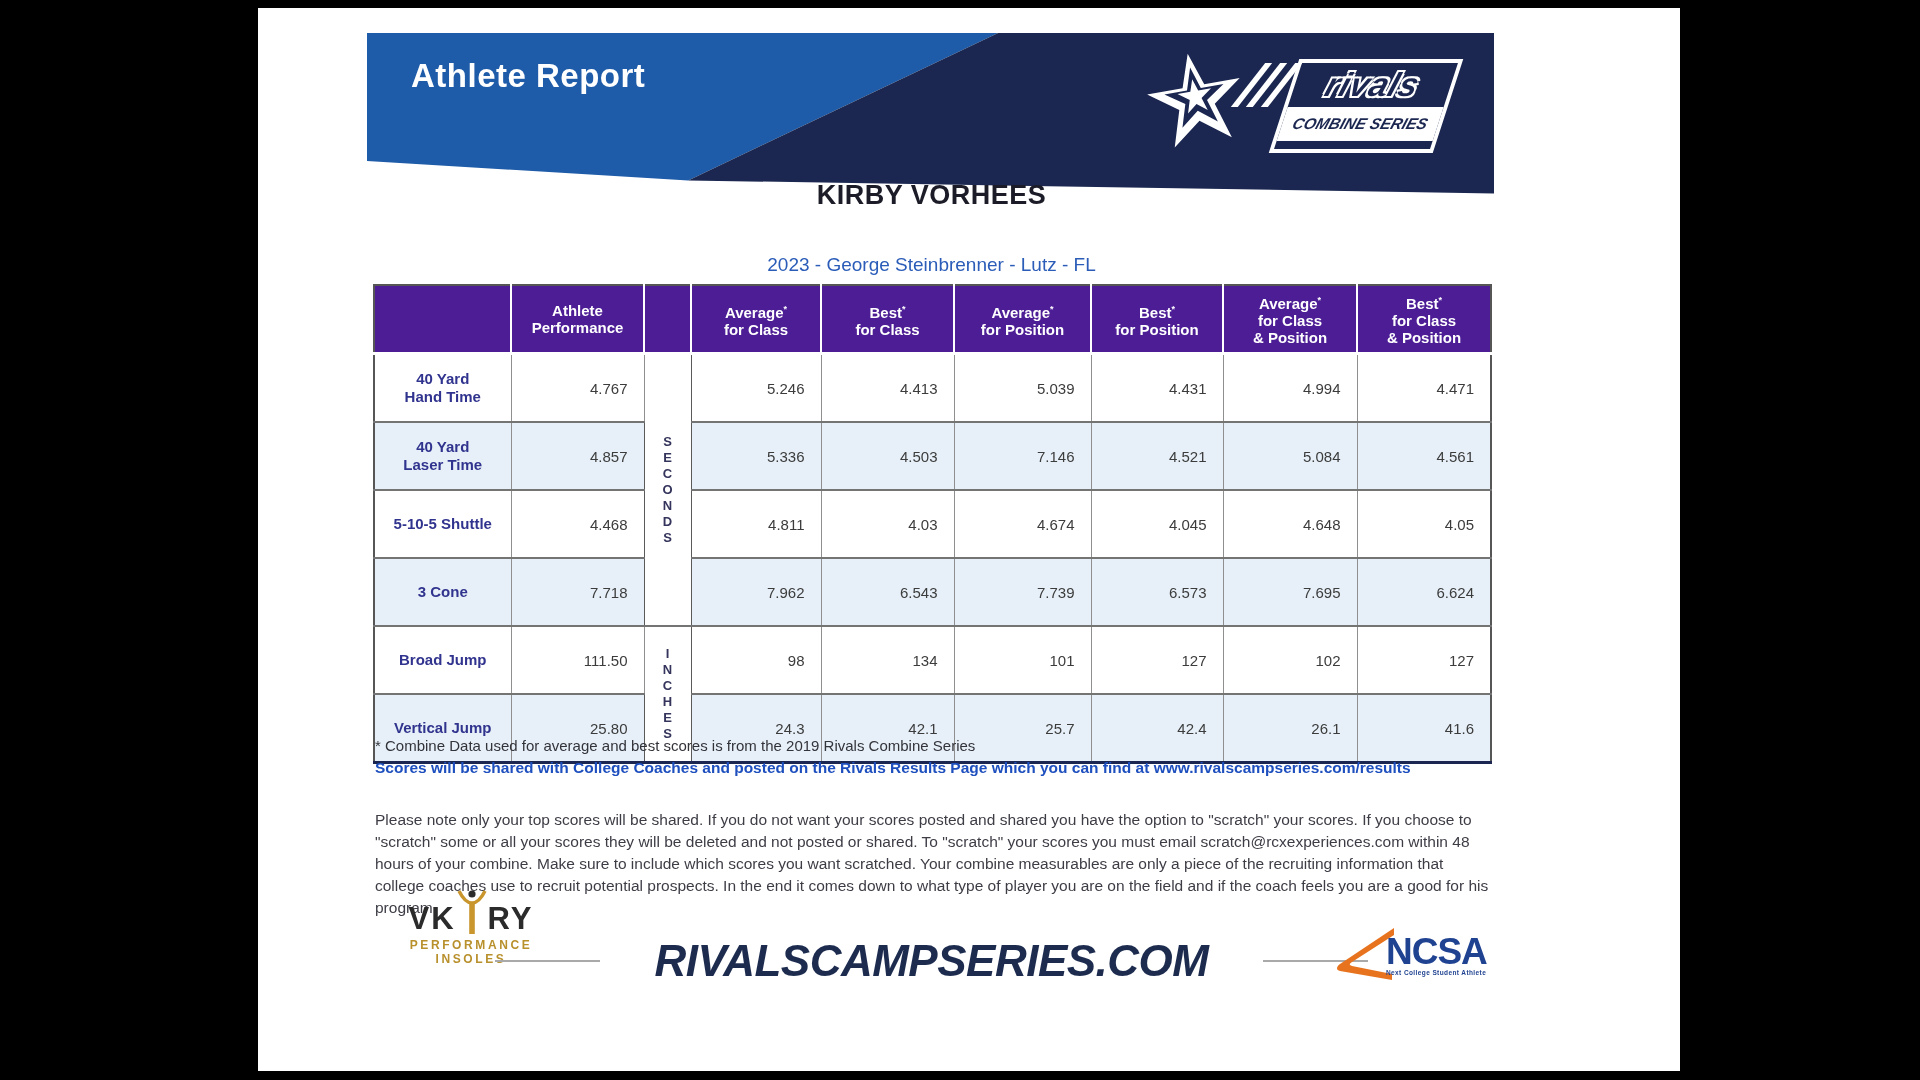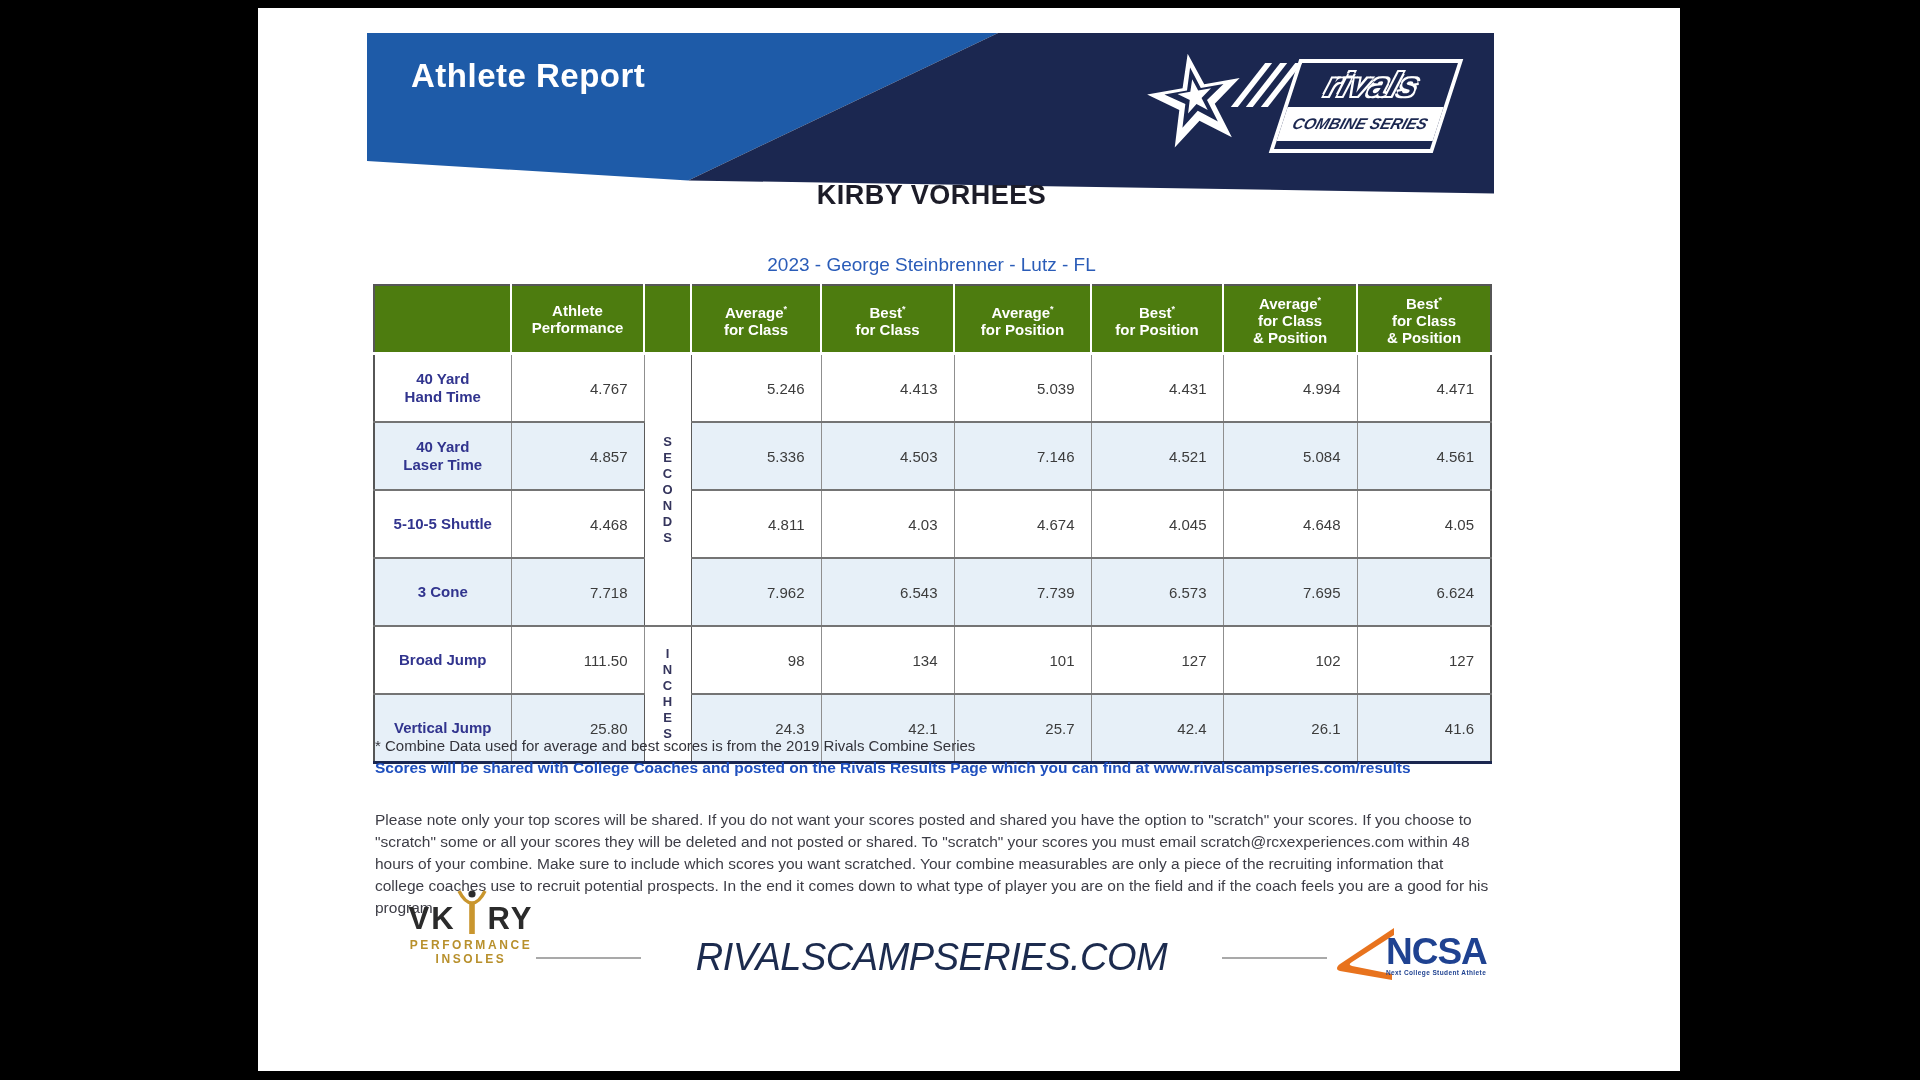--- a/index.html
+++ b/index.html
@@ -28,21 +28,21 @@
 
   
   .athlete-name{position:absolute;left:115px;top:172px;width:1117px;text-align:center;
                 color:#1c1c28;font-size:27px;font-weight:bold;letter-spacing:.5px;}
   .athlete-sub{position:absolute;left:115px;width:1117px;text-align:center;color:#2a5cb8;font-size:19px;}
   .sub1{top:216px;} .sub2{top:246px;}
 
   
   .perf-table{position:absolute;left:115px;top:276px;width:1117px;border-collapse:collapse;
               table-layout:fixed;border:2px solid #565656;border-bottom:3px solid #1b2750;}
-  .perf-table th{background:#4d7c0f;color:#fff;font-size:15px;font-weight:bold;line-height:17px;
+  .perf-table th{background:#4c1d95;color:#fff;font-size:15px;font-weight:bold;line-height:17px;
                  height:64px;border-left:2px solid #fff;border-bottom:3px solid #fff;vertical-align:middle;}
   .perf-table th:first-child{border-left:none;}
   .perf-table th sup{font-size:9px;}
   .perf-table td{height:64px;border:1px solid #8f8f8f;border-top:2px solid #747474;
                  border-bottom:2px solid #747474;font-size:15px;color:#3c3c3c;background:#fff;
                  vertical-align:middle;}
   .perf-table tr.stripe td{background:#e7f0f8;}
   .perf-table td.lbl{color:#31348e;font-weight:bold;text-align:center;line-height:18px;}
   .perf-table td.val{text-align:right;padding-right:16px;}
   .perf-table td.unit{background:#fff !important;text-align:center;font-weight:bold;color:#34345c;
@@ -55,21 +55,21 @@
 
   
   .vktry{position:absolute;left:118px;top:880px;width:190px;text-align:center;}
   .vktry-row{display:flex;align-items:flex-end;justify-content:center;color:#2b2b2b;
              font-size:31px;font-weight:bold;letter-spacing:2px;line-height:30px;}
   .vktry-t{width:30px;height:46px;margin:0 1px;position:relative;}
   .vktry-tagline{margin-top:4px;color:#b8902c;font-size:12px;font-weight:bold;letter-spacing:2.6px;}
   .site-row{position:absolute;left:115px;top:928px;width:1117px;display:flex;align-items:center;
             justify-content:center;gap:55px;}
   .site-line{width:105px;height:2px;background:#a9a9a9;}
-  .site-text{color:#1c2b4e;font-size:38px;font-weight:normal;font-style:italic;letter-spacing:-.5px;white-space:nowrap;}
+  .site-text{color:#1c2b4e;font-size:44px;font-weight:bold;font-style:italic;letter-spacing:-.5px;white-space:nowrap;}
   .ncsa{position:absolute;left:1072px;top:916px;width:178px;display:flex;align-items:center;}
   .ncsa-txt{margin-left:-14px;text-align:left;}
   .ncsa-brand{color:#1f4291;font-size:37px;font-weight:bold;letter-spacing:-1px;line-height:34px;}
   .ncsa-tagline{color:#1f4291;font-size:6.5px;font-weight:bold;letter-spacing:.4px;white-space:nowrap;}
 </style>
 </head>
 <body>
 
 <div class="stage">
   <div class="page">

